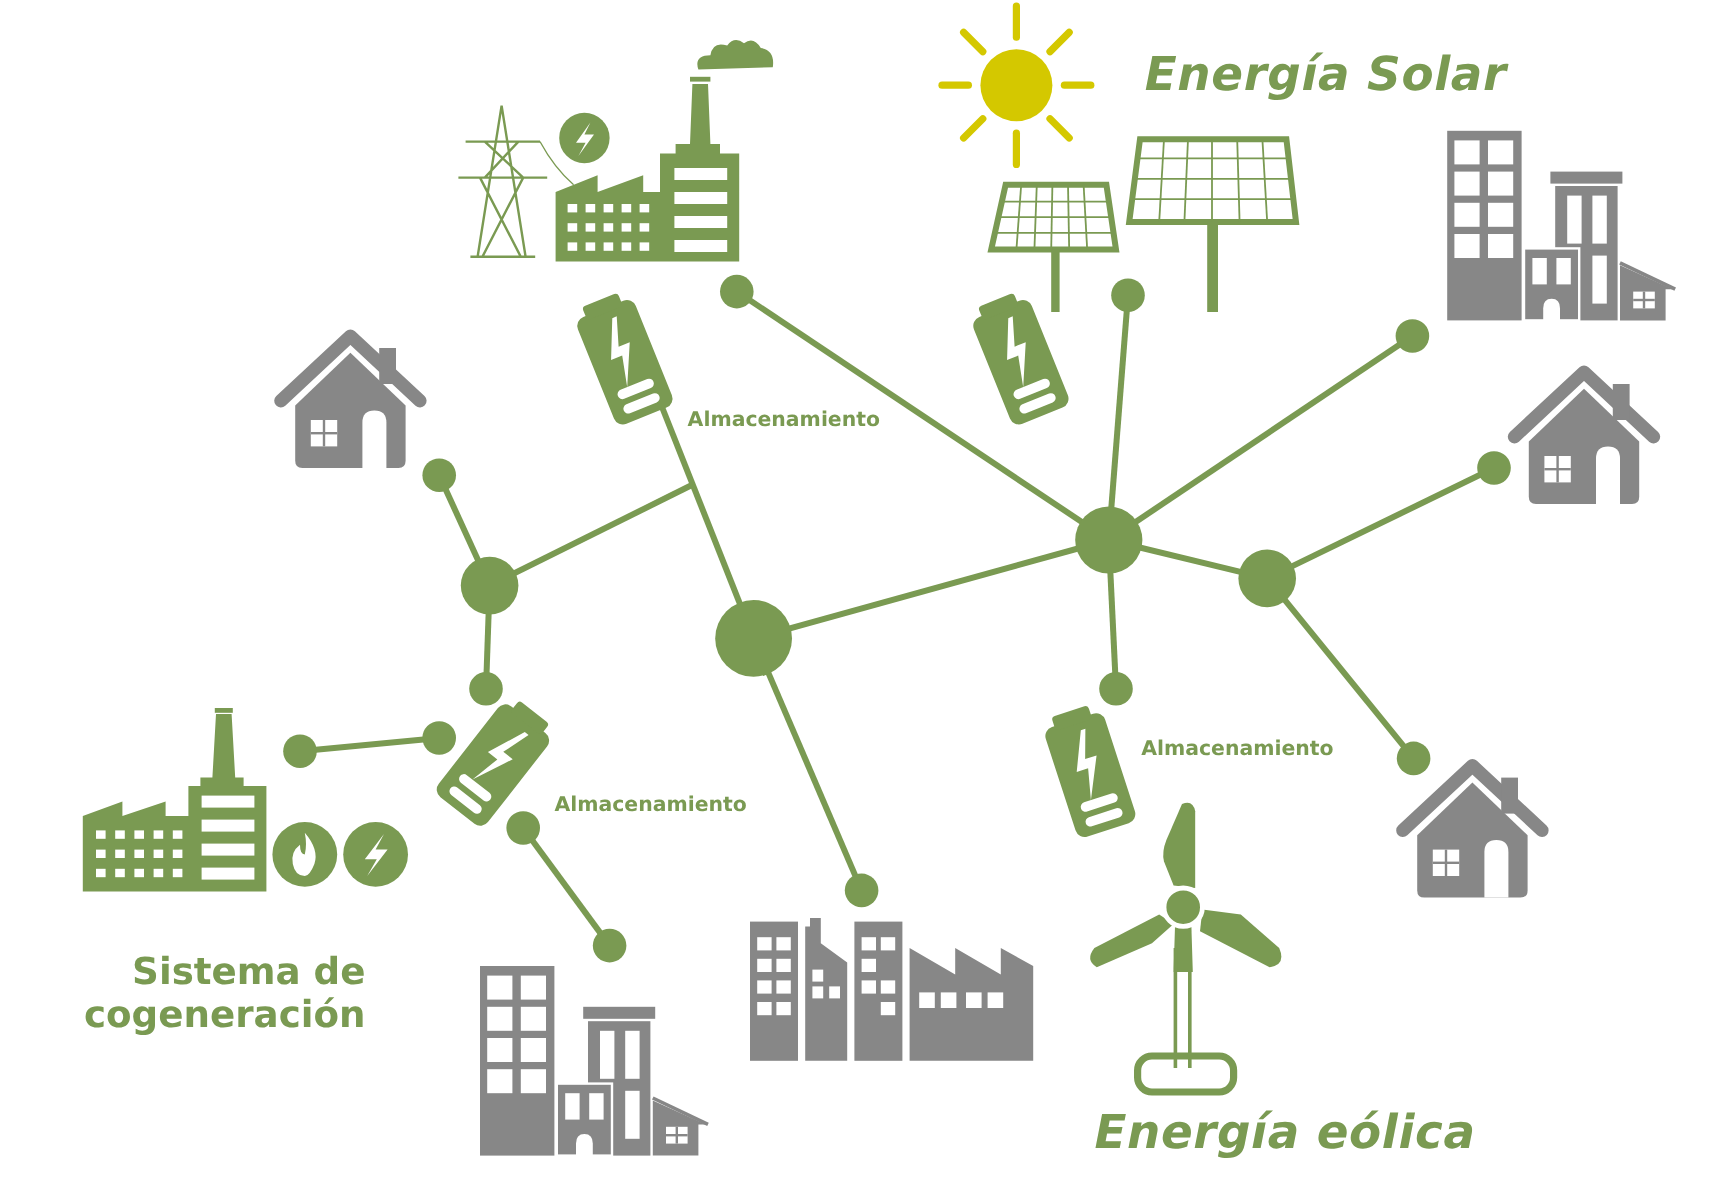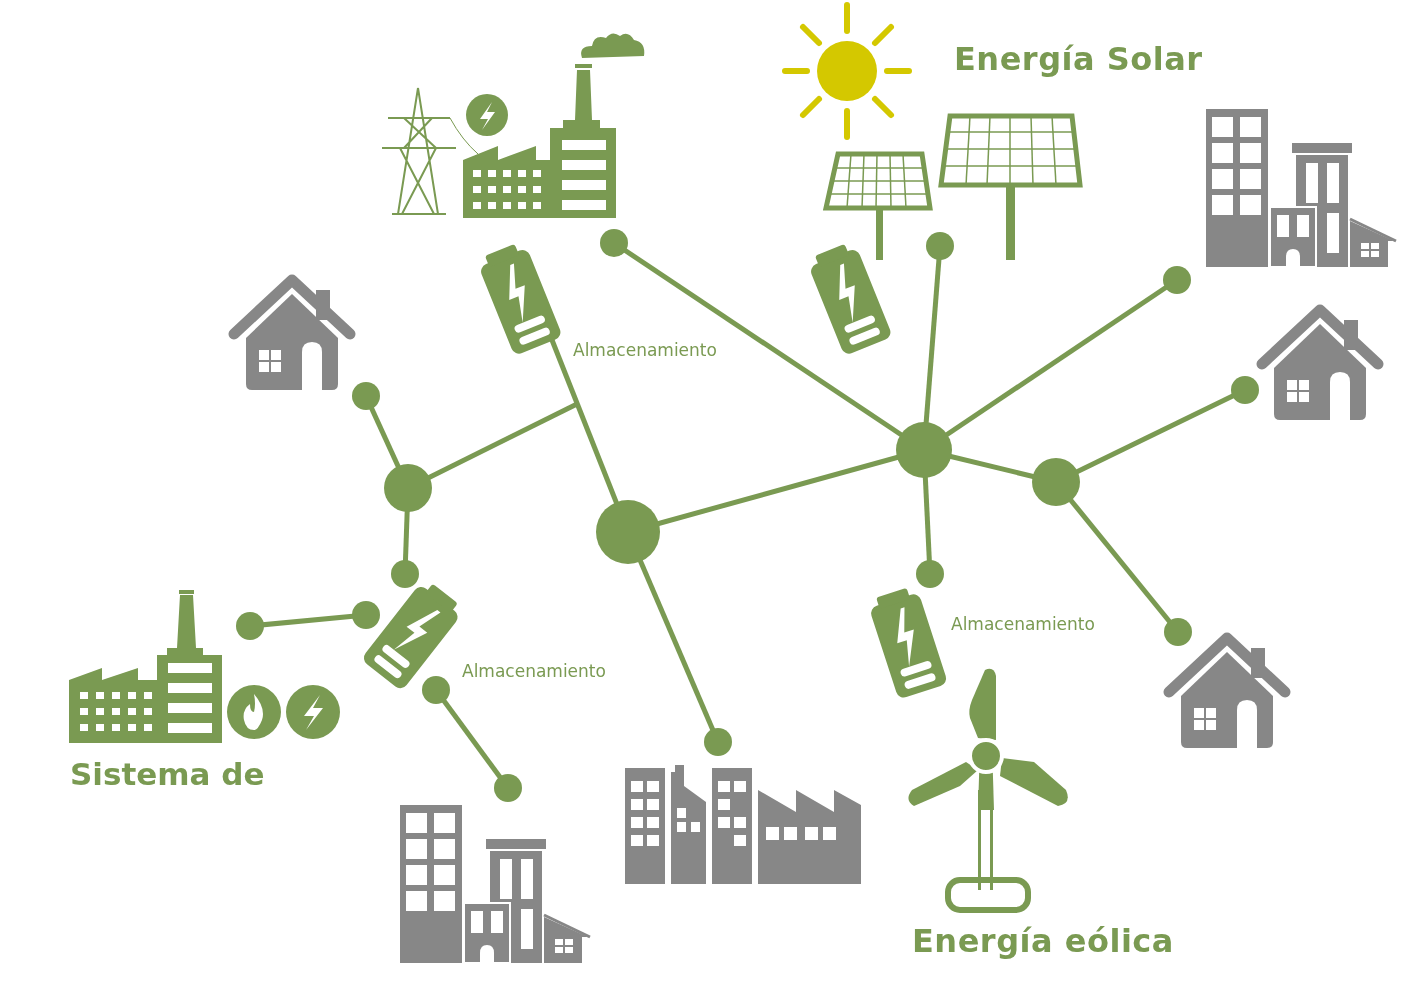--- a/index.html
+++ b/index.html
@@ -1,20 +1,20 @@
 <!DOCTYPE html>
 <html><head>
 <meta charset="utf-8">
 <style>
   html, body { margin:0; padding:0; background:#ffffff; }
   body { width:1425px; height:993px; position:relative; overflow:hidden; font-family:"DejaVu Sans", sans-serif; }
   #stage { position:absolute; left:0; top:0; width:1425px; height:993px; }
   .label { position:absolute; color:#7a9a52; font-family:"DejaVu Sans", sans-serif; font-weight:bold; white-space:nowrap; }
-  .title-lg { font-size:32px; letter-spacing:0.5px; }
-  .title-sm { font-size:17px; font-weight:normal; }
+  .title-lg { font-size:39px; letter-spacing:0.5px;font-style:italic; }
+  .title-sm { font-size:17px; font-weight:bold; }
   .cogen { font-size:31px; line-height:36px; }
 </style>
 </head>
 <body>
 
 <svg id="stage" width="1425" height="993" viewBox="0 0 1425 993" xmlns="http://www.w3.org/2000/svg">
   <defs>
 
     <g id="battery">
       <rect x="-26" y="-46" width="52" height="96" rx="8" fill="#7a9a52"></rect>
@@ -276,18 +276,19 @@
     <path d="M985,670 Q994,666 996,676 L996,740 L978,738 L970,718 Q968,710 972,700 Z"></path>
     <path d="M966,762 L912,790 Q904,800 914,806 L960,786 L978,770 Z"></path>
     <path d="M1002,758 L1034,762 L1066,790 Q1072,804 1058,806 L1000,776 Z"></path>
     <circle cx="986" cy="756" r="16" stroke="#fff" stroke-width="4"></circle>
     <rect x="948" y="880" width="80" height="30" rx="12" fill="none" stroke="#7a9a52" stroke-width="6"></rect>
   </g>
 </svg>
 
 <div class="label title-lg" style="left:954px; top:40px;">Energía Solar</div>
 <div class="label title-lg" style="left:912px; top:922px;">Energía eólica</div>
-<div class="label cogen" style="left:70px; top:756px;text-align:right;">
+<div class="label cogen" style="left:70px; top:792px;text-align:right;">
   <div>Sistema de</div>
+  <div>cogeneración</div>
 </div>
 <div class="label title-sm" style="left:573px; top:340px;">Almacenamiento</div>
 <div class="label title-sm" style="left:462px; top:661px;">Almacenamiento</div>
 <div class="label title-sm" style="left:951px; top:614px;">Almacenamiento</div>
 
 </body></html>

